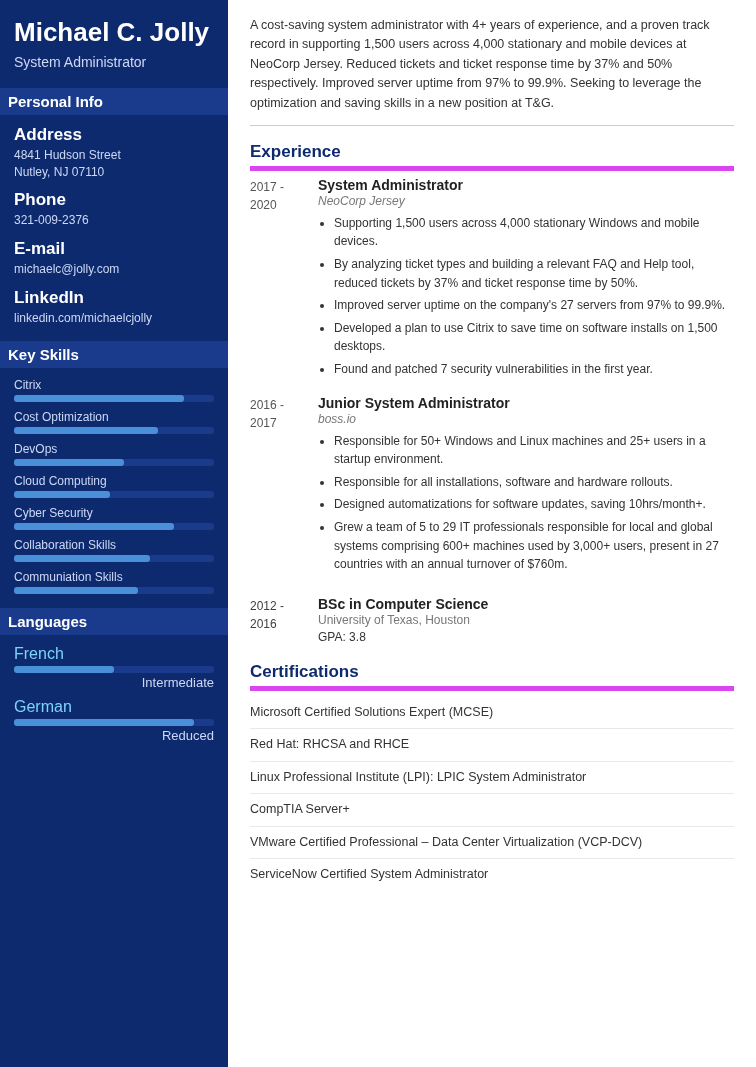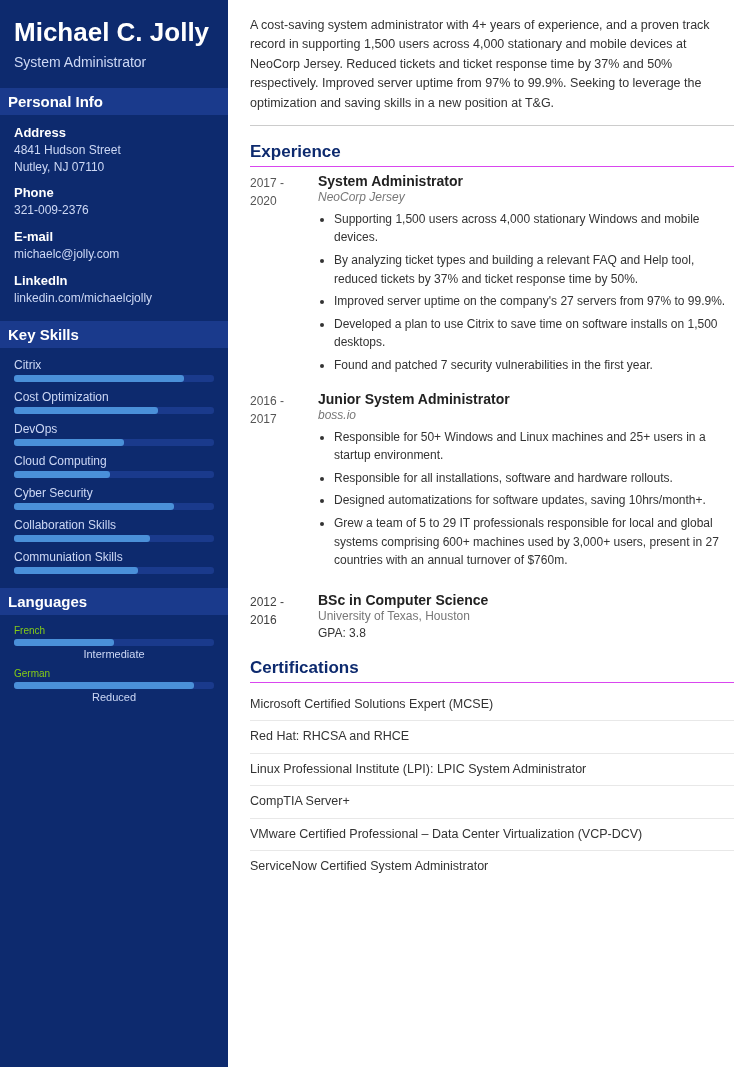--- a/index.html
+++ b/index.html
@@ -38,21 +38,21 @@
     .sidebar-section-title {
       font-size: 15px;
       font-weight: bold;
       color: #fff;
       background: #1a3a8c;
       padding: 5px 8px;
       margin: 0 -14px 10px -14px;
     }
     .info-label {
       font-weight: bold;
-      font-size: 13px;
+      font-size: 17px;
       color: #fff;
       margin-top: 10px;
       margin-bottom: 2px;
     }
     .info-value {
       font-size: 12px;
       color: #cdd8f5;
       line-height: 1.4;
     }
     .skill-name {
@@ -66,41 +66,41 @@
       height: 7px;
       border-radius: 3px;
       width: 100%;
     }
     .skill-bar-fill {
       background: #4a90d9;
       height: 7px;
       border-radius: 3px;
     }
     .lang-name {
-      font-size: 10px;
-      color: #84cc16;
+      font-size: 16px;
+      color: #7dd3fc;
       margin-top: 8px;
       margin-bottom: 3px;
     }
     .lang-bar-bg {
       background: #1a3a8c;
       height: 7px;
       border-radius: 3px;
       width: 100%;
       margin-bottom: 2px;
     }
     .lang-bar-fill {
       background: #4a90d9;
       height: 7px;
       border-radius: 3px;
     }
     .lang-level {
-      font-size: 11px;
+      font-size: 13px;
       color: #cdd8f5;
-      text-align: center;
+      text-align: right;
       margin-bottom: 4px;
     }
 
     
     .main {
       flex: 1;
       padding: 16px 22px 20px 22px;
       background: #fff;
     }
     .summary {
@@ -110,21 +110,21 @@
       margin-bottom: 16px;
       padding-bottom: 12px;
       border-bottom: 1px solid #ccc;
     }
     .section-title {
       font-size: 17px;
       font-weight: bold;
       color: #0d2a6e;
       margin-bottom: 6px;
       padding-bottom: 4px;
-      border-bottom: 1px solid #d946ef;
+      border-bottom: 5px solid #d946ef;
     }
     .section {
       margin-bottom: 18px;
     }
     .exp-row {
       display: flex;
       margin-bottom: 12px;
     }
     .exp-dates {
       min-width: 68px;

